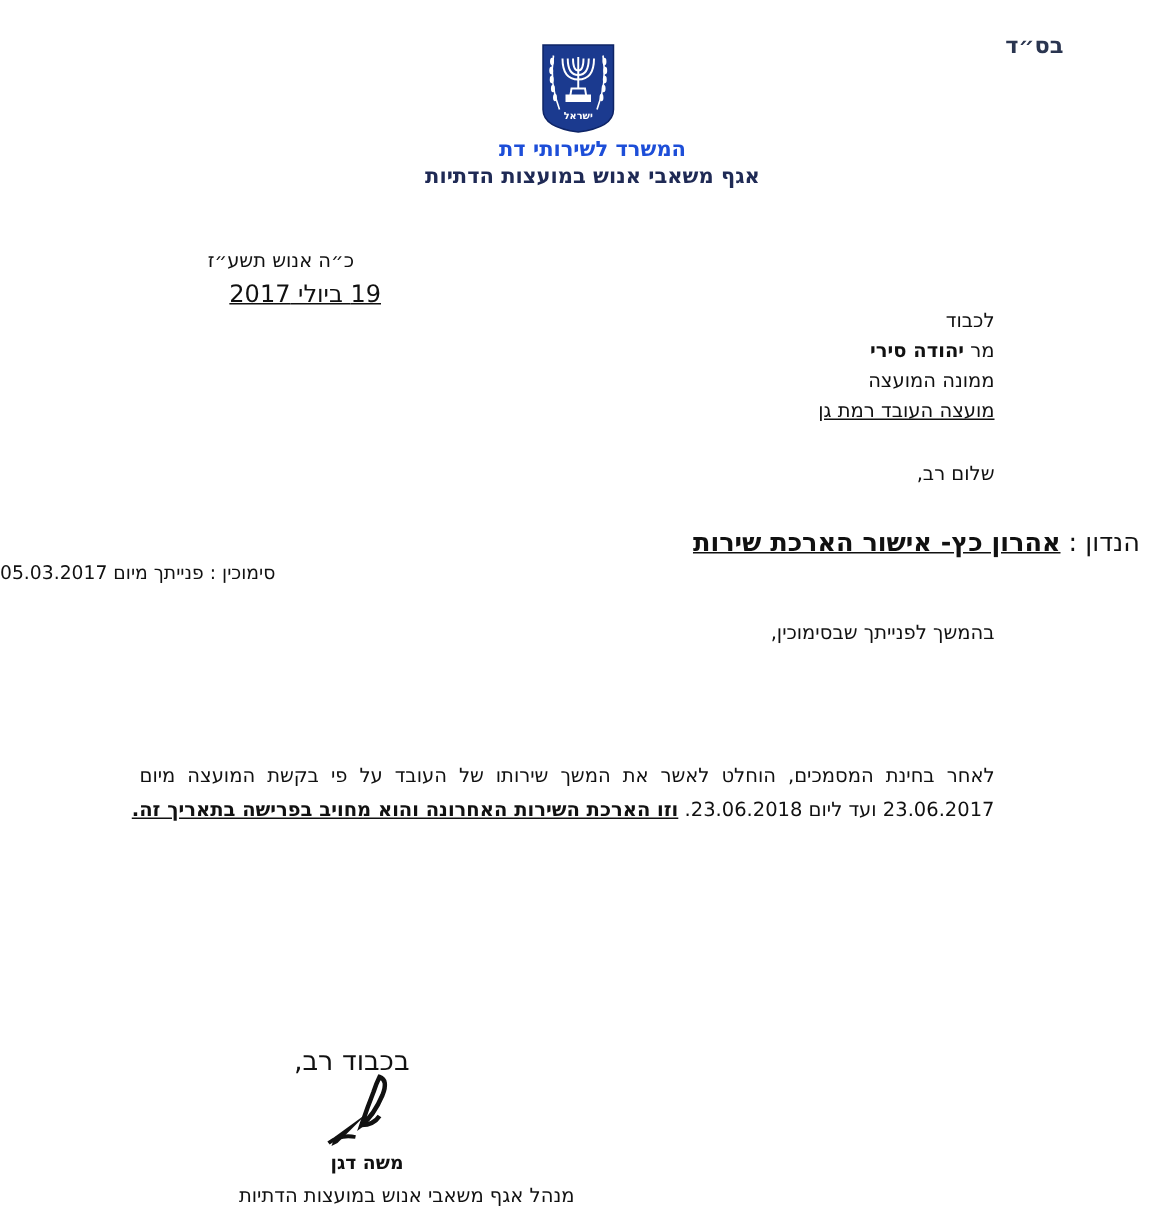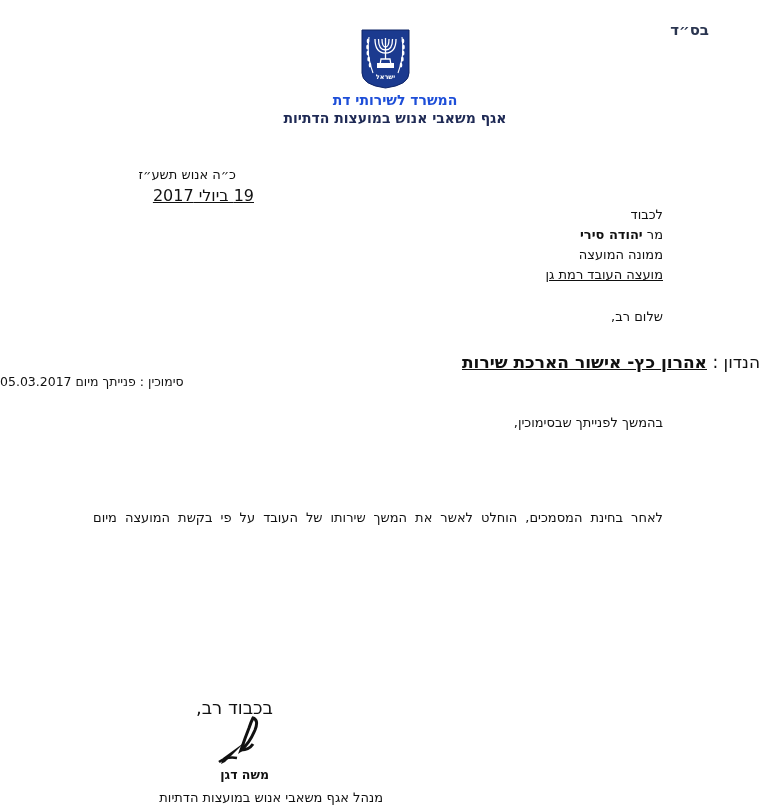--- a/index.html
+++ b/index.html
@@ -102,20 +102,24 @@
     <span>פנייתך מיום 05.03.2017</span>
   </span>
 </div>
 
 <div class="abs rtl para p1">
   <span class="line">בהמשך לפנייתך שבסימוכין,</span>
 </div>
 
 <div class="abs rtl para p2">
   <span class="line just">לאחר בחינת המסמכים, הוחלט לאשר את המשך שירותו של העובד על פי בקשת המועצה מיום</span>
+  <span class="line">
+    <span>23.06.2017 ועד ליום 23.06.2018.</span>
+    <span class="b u">וזו הארכת השירות האחרונה והוא מחויב בפרישה בתאריך זה.</span>
+  </span>
 </div>
 
 <div class="abs rtl closing">בכבוד רב,</div>
 
 <svg class="abs sig" viewBox="0 0 50 50">
   <path d="M38 2 Q44 4 40 14 Q34 28 26 34 Q30 22 34 12 Q36 6 38 2 Z" fill="none" stroke="#111" stroke-width="3"></path>
   <path d="M26 34 Q34 34 38 28" fill="none" stroke="#111" stroke-width="3"></path>
   <path d="M30 26 L10 46 L6 48 L8 42 Z" fill="#111"></path>
   <path d="M4 46 Q12 40 22 42" fill="none" stroke="#111" stroke-width="2.5"></path>
 </svg>

